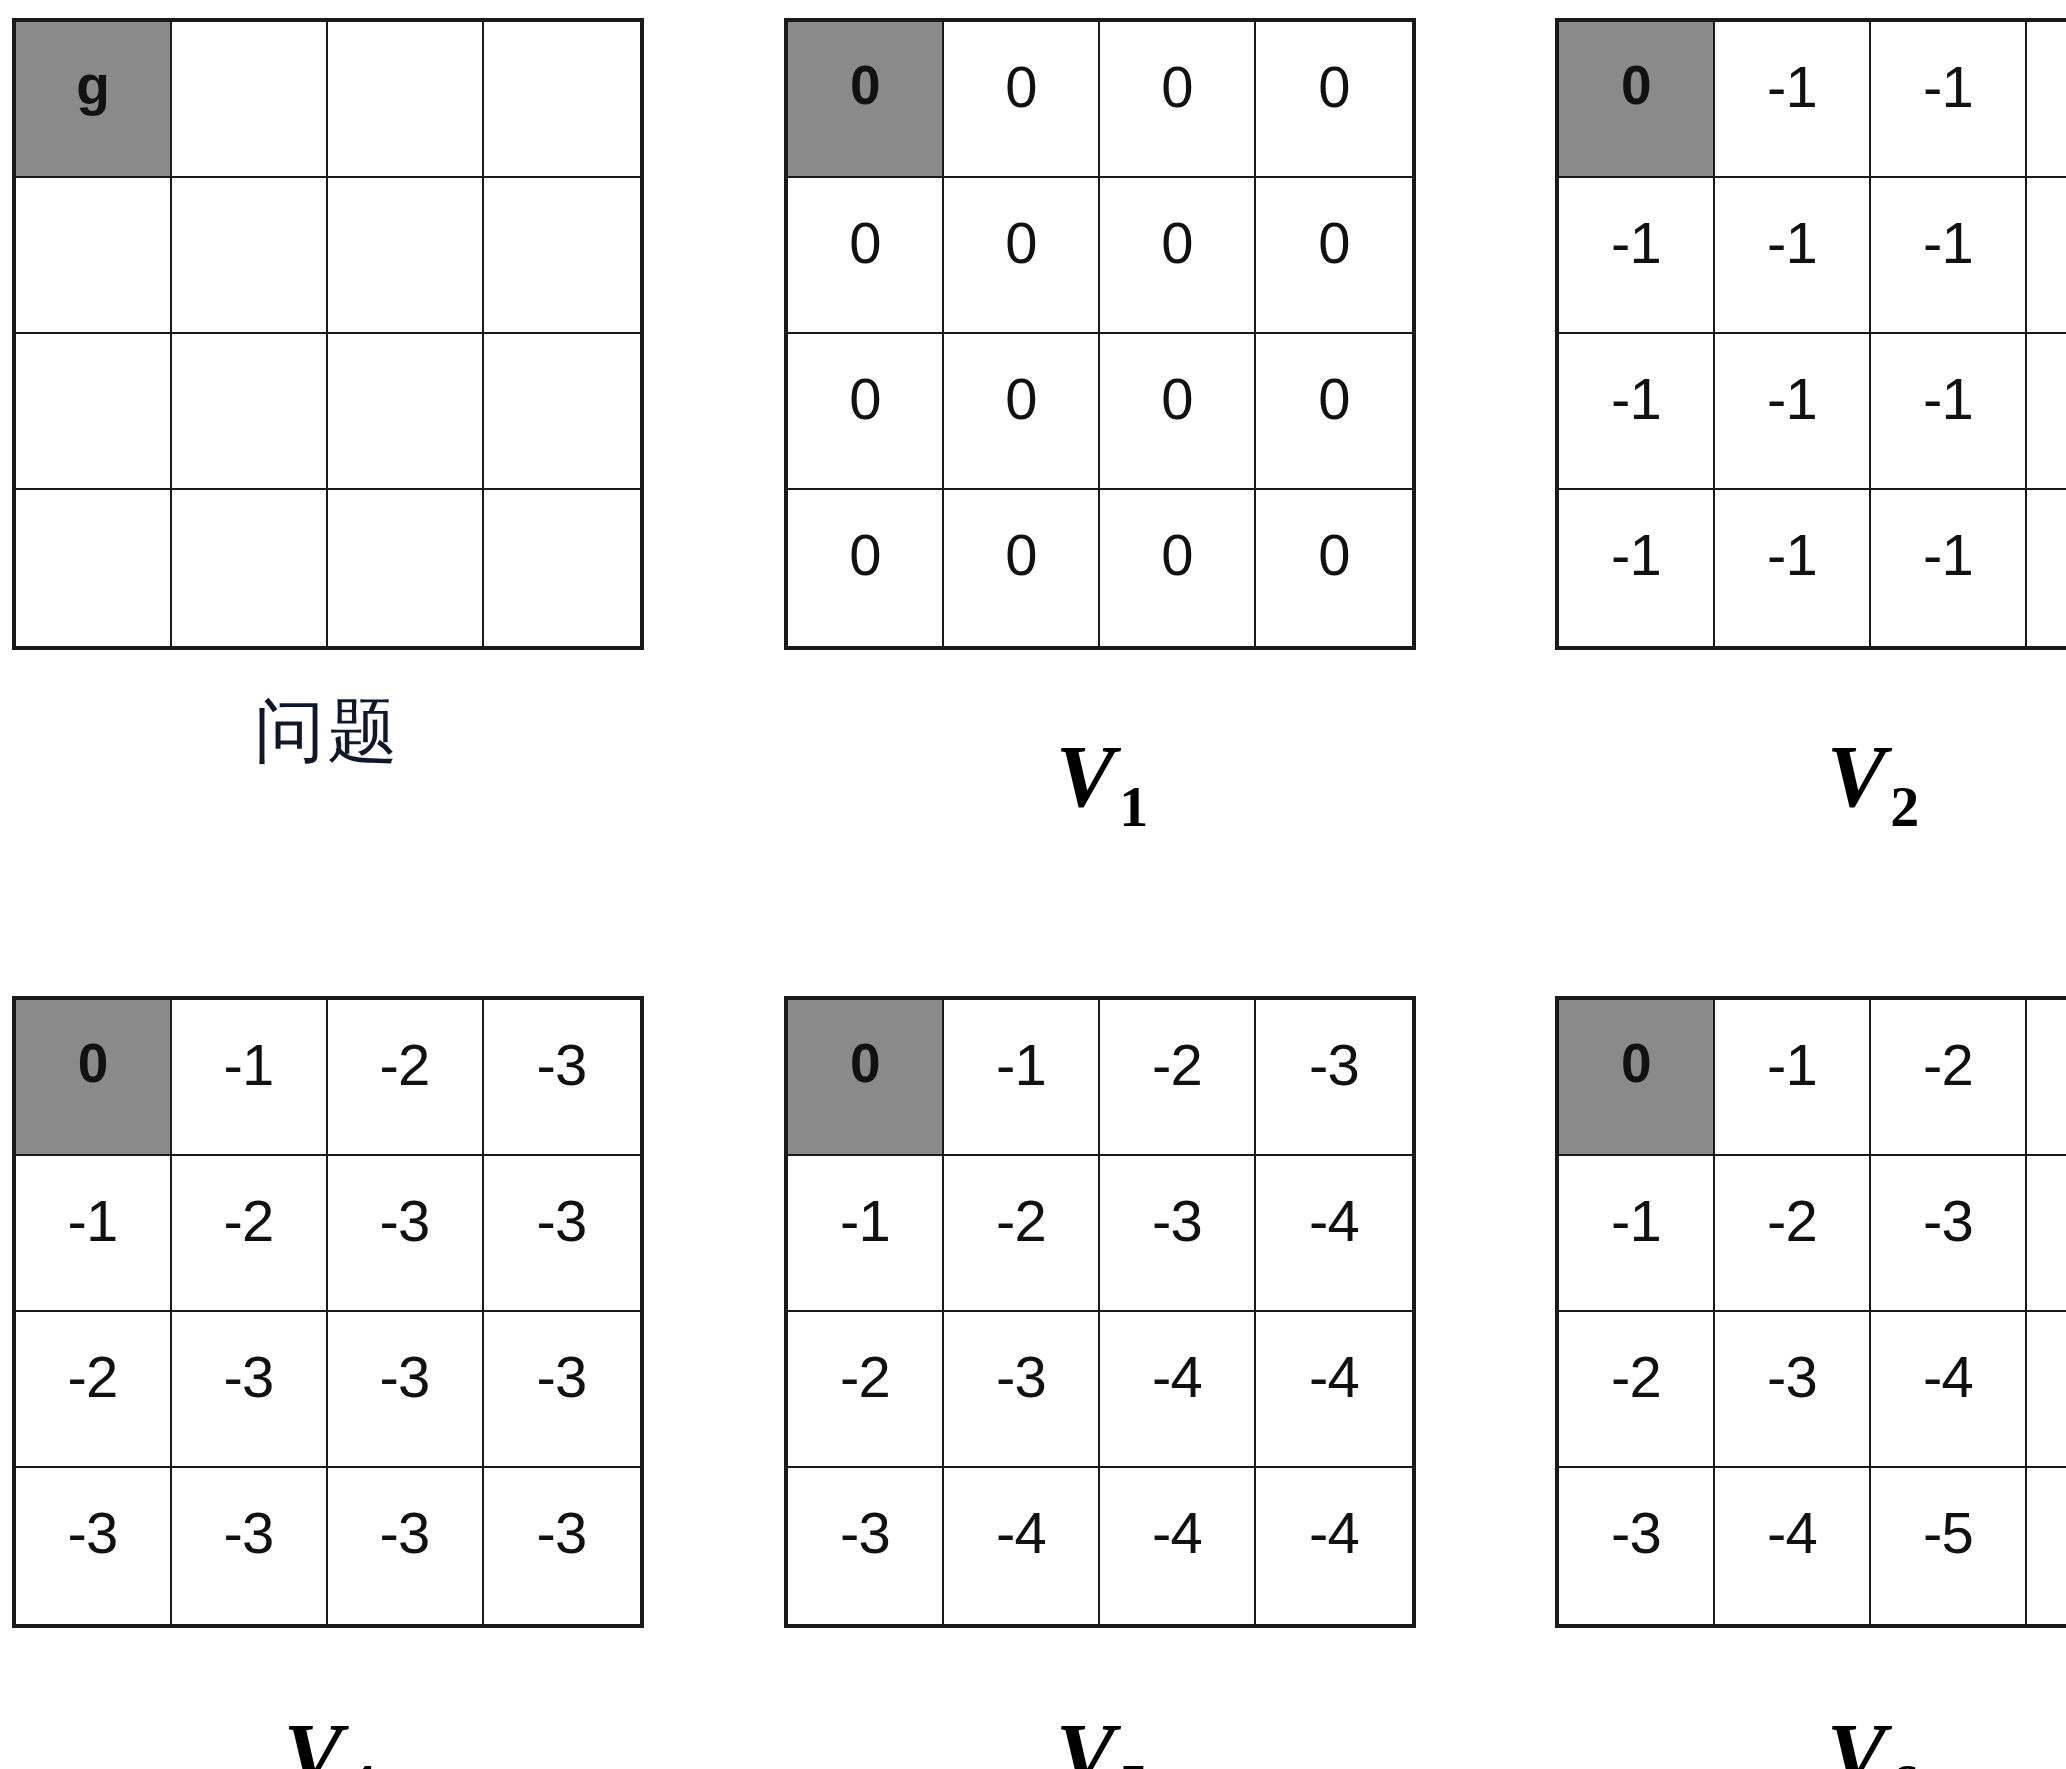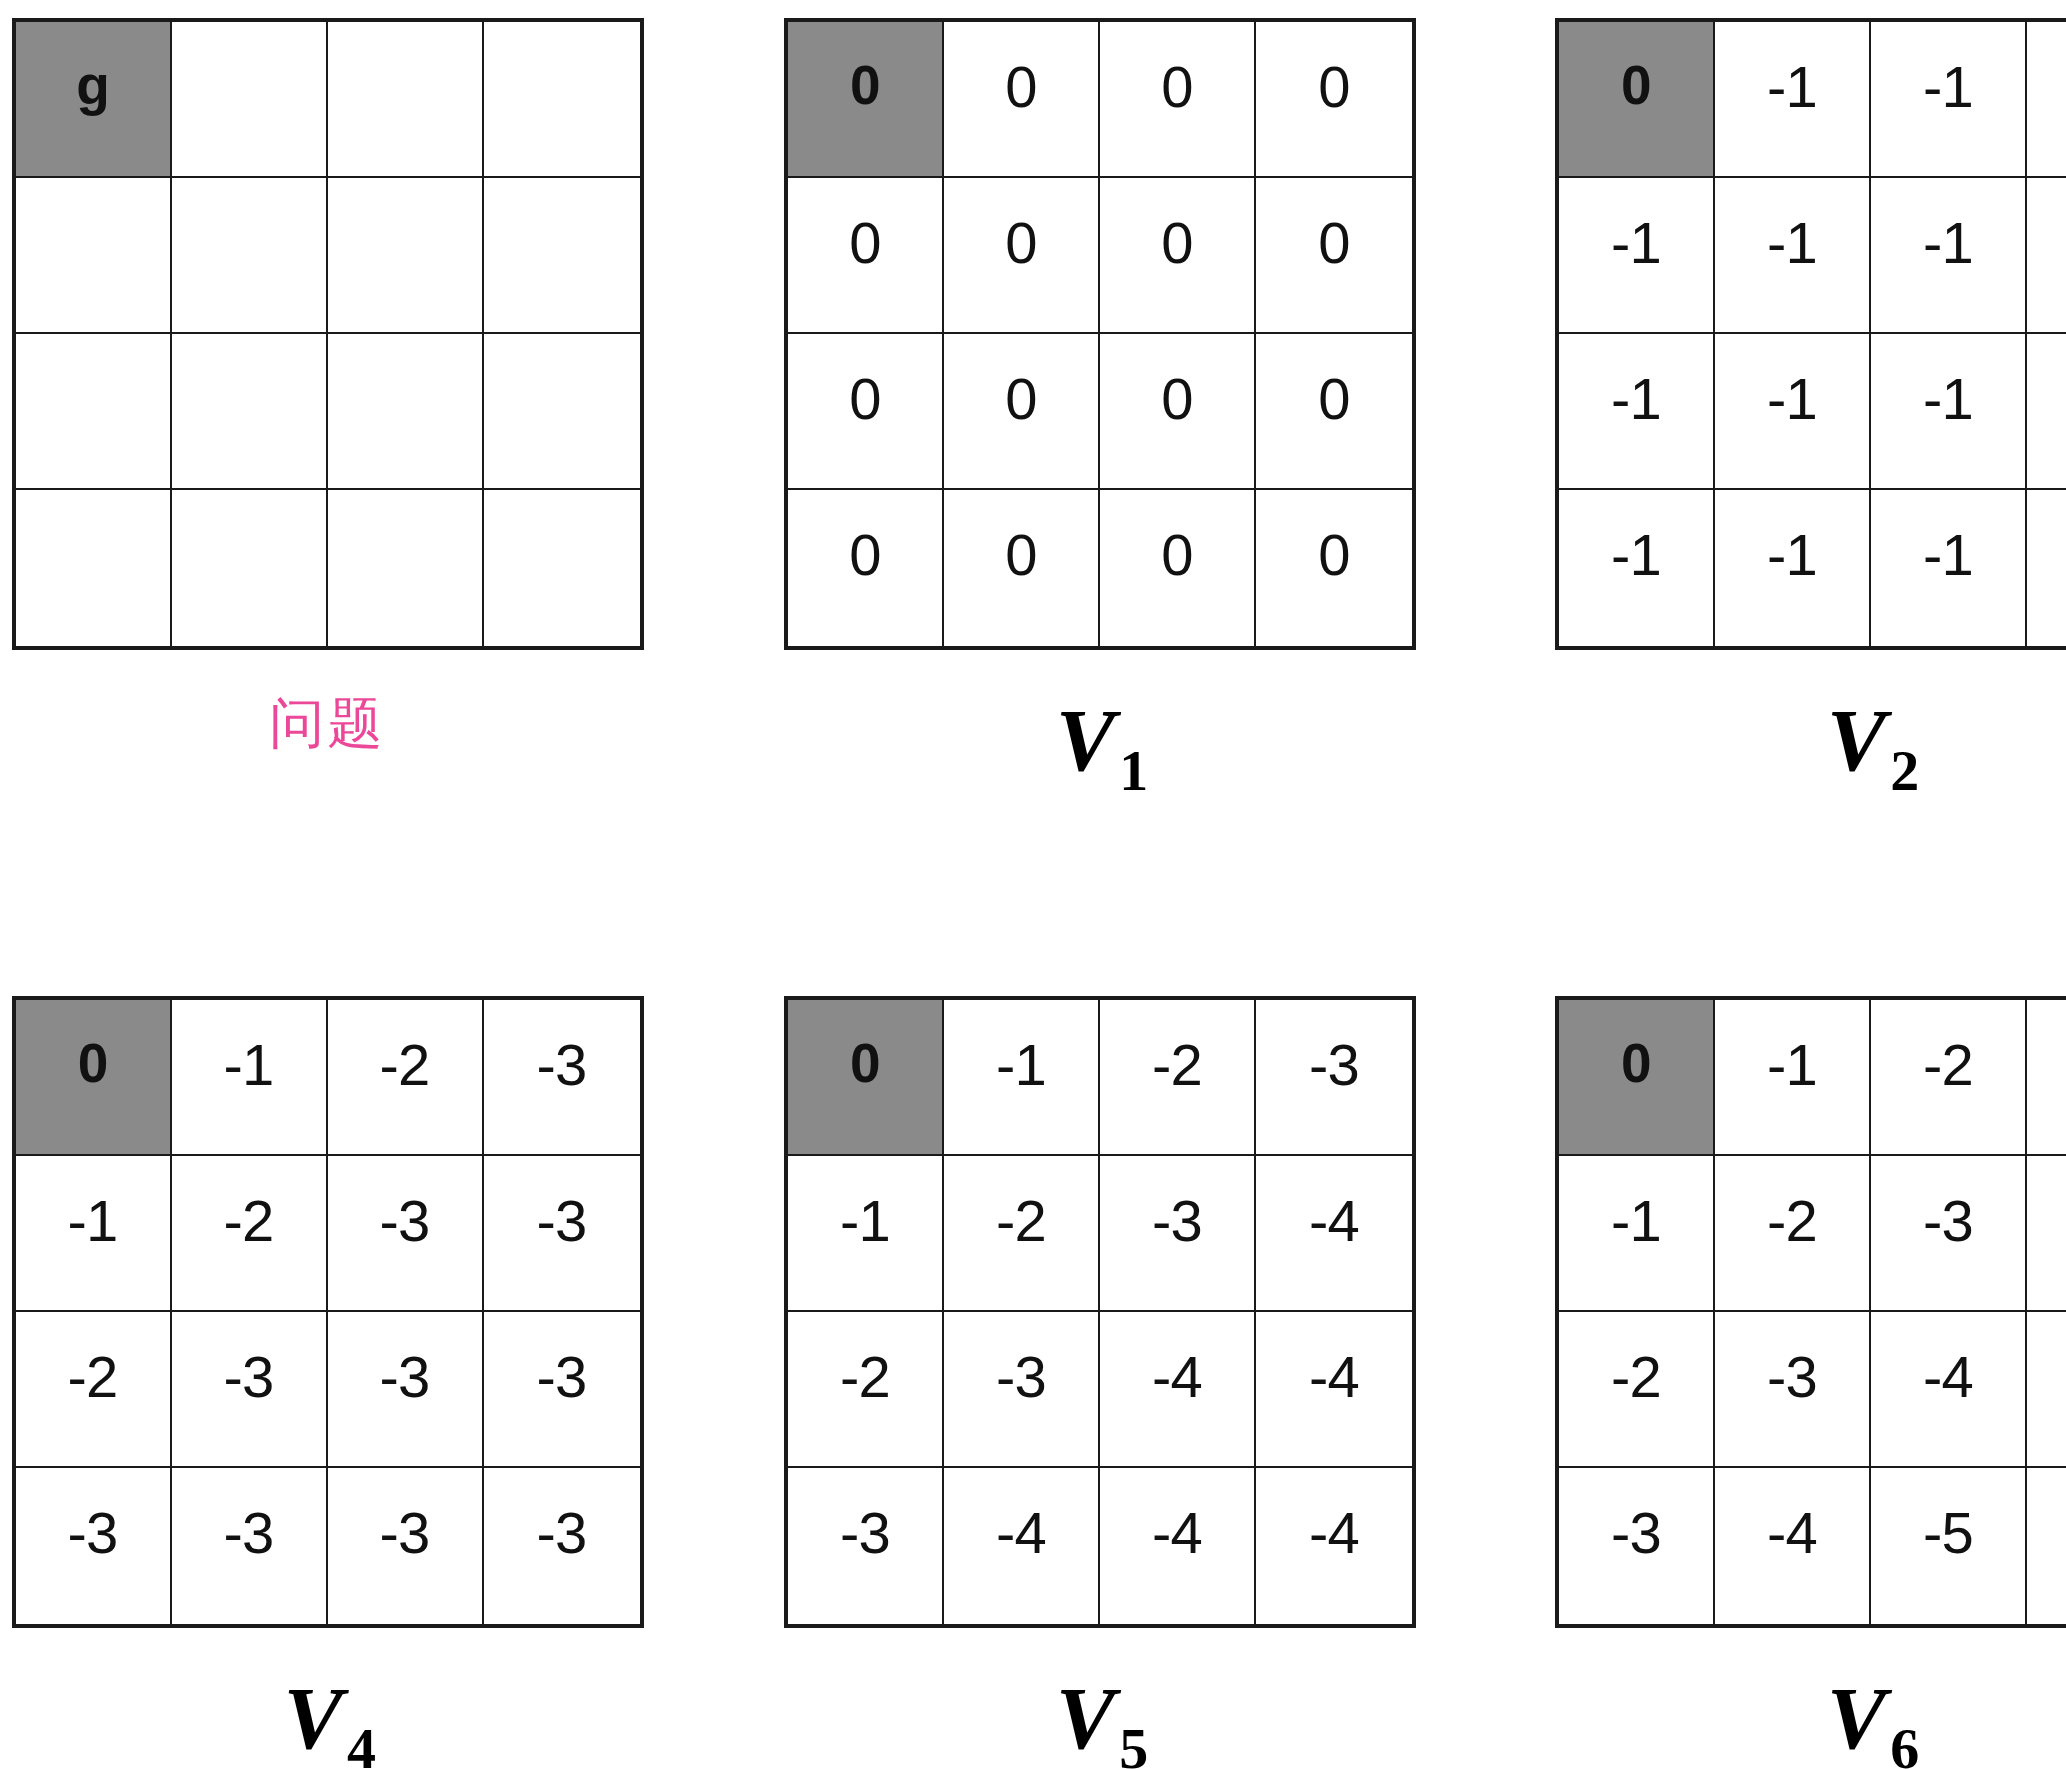--- a/index.html
+++ b/index.html
@@ -73,35 +73,36 @@
   
   .caption {
     width: 632px;
     text-align: center;
     margin-top: 46px;
     height: 103px;
   }
 
   .caption-cjk {
     font-family: "DejaVu Serif", "Liberation Serif", serif;
-    font-size: 55px;
+    font-size: 70px;
     line-height: 1;
-    color: #ec4899;
+    color: #0f172a;
     letter-spacing: 3.3px;
     margin-top: 8px;
   }
 
   .caption-math {
     font-family: "Liberation Serif", "DejaVu Serif", serif;
     font-style: italic;
     font-weight: 700;
     font-size: 89px;
     line-height: 1;
     color: #000000;
     display: inline-block;
+    margin-top: 36px;
   }
   .caption-math .sub {
     font-style: normal;
     font-weight: 700;
     font-size: 58px;
     vertical-align: baseline;
     position: relative;
     top: 20px;
     left: 4.1px;
     font-family: "Liberation Serif", "DejaVu Serif", serif;

